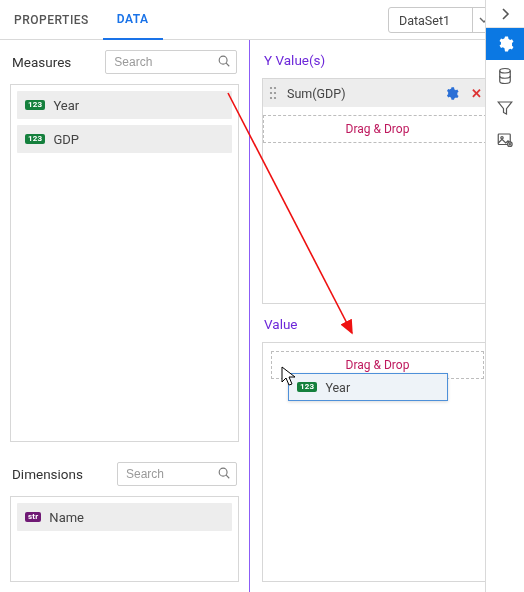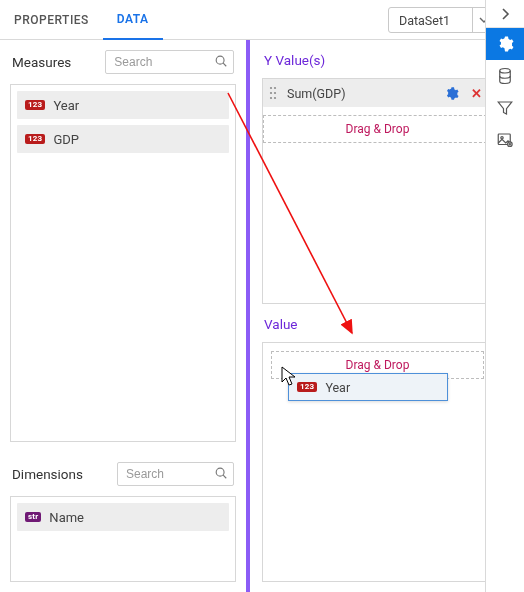--- a/index.html
+++ b/index.html
@@ -84,21 +84,21 @@
     justify-content: center;
     color: #666;
   }
 
   
   .body {
     flex: 1;
     display: flex;
     min-height: 0;
   }
-  .col-left { width: 250px; border-right: 4px solid #8b5cf6; display:flex; flex-direction:column; }
+  .col-left { width: 250px; border-right: 1px solid #8b5cf6; display:flex; flex-direction:column; }
   .col-right { flex:1; display:flex; flex-direction:column; }
 
   .section-head {
     display: flex;
     align-items: center;
     padding: 10px 12px 6px 12px;
     gap: 10px;
   }
   .section-title { font-size: 13.5px; color: #333; }
   .search {
@@ -146,21 +146,21 @@
   }
   .badge {
     font-size: 8px;
     font-weight: 700;
     color: #fff;
     border-radius: 2px;
     padding: 1px 3px;
     line-height: 1;
     letter-spacing: .2px;
   }
-  .badge-num { background: #b91c1c; }
+  .badge-num { background: #15803d; }
   .badge-str { background: #701a75; }
 
   
   .r-section-title { font-size: 13.5px; padding: 12px 12px 6px 14px; color:#6d28d9; }
   .y-box {
     margin: 4px 12px 0 12px;
     border: 1px solid #d7d7d7;
     padding: 0;
     height: 226px;
     background: #fff;

